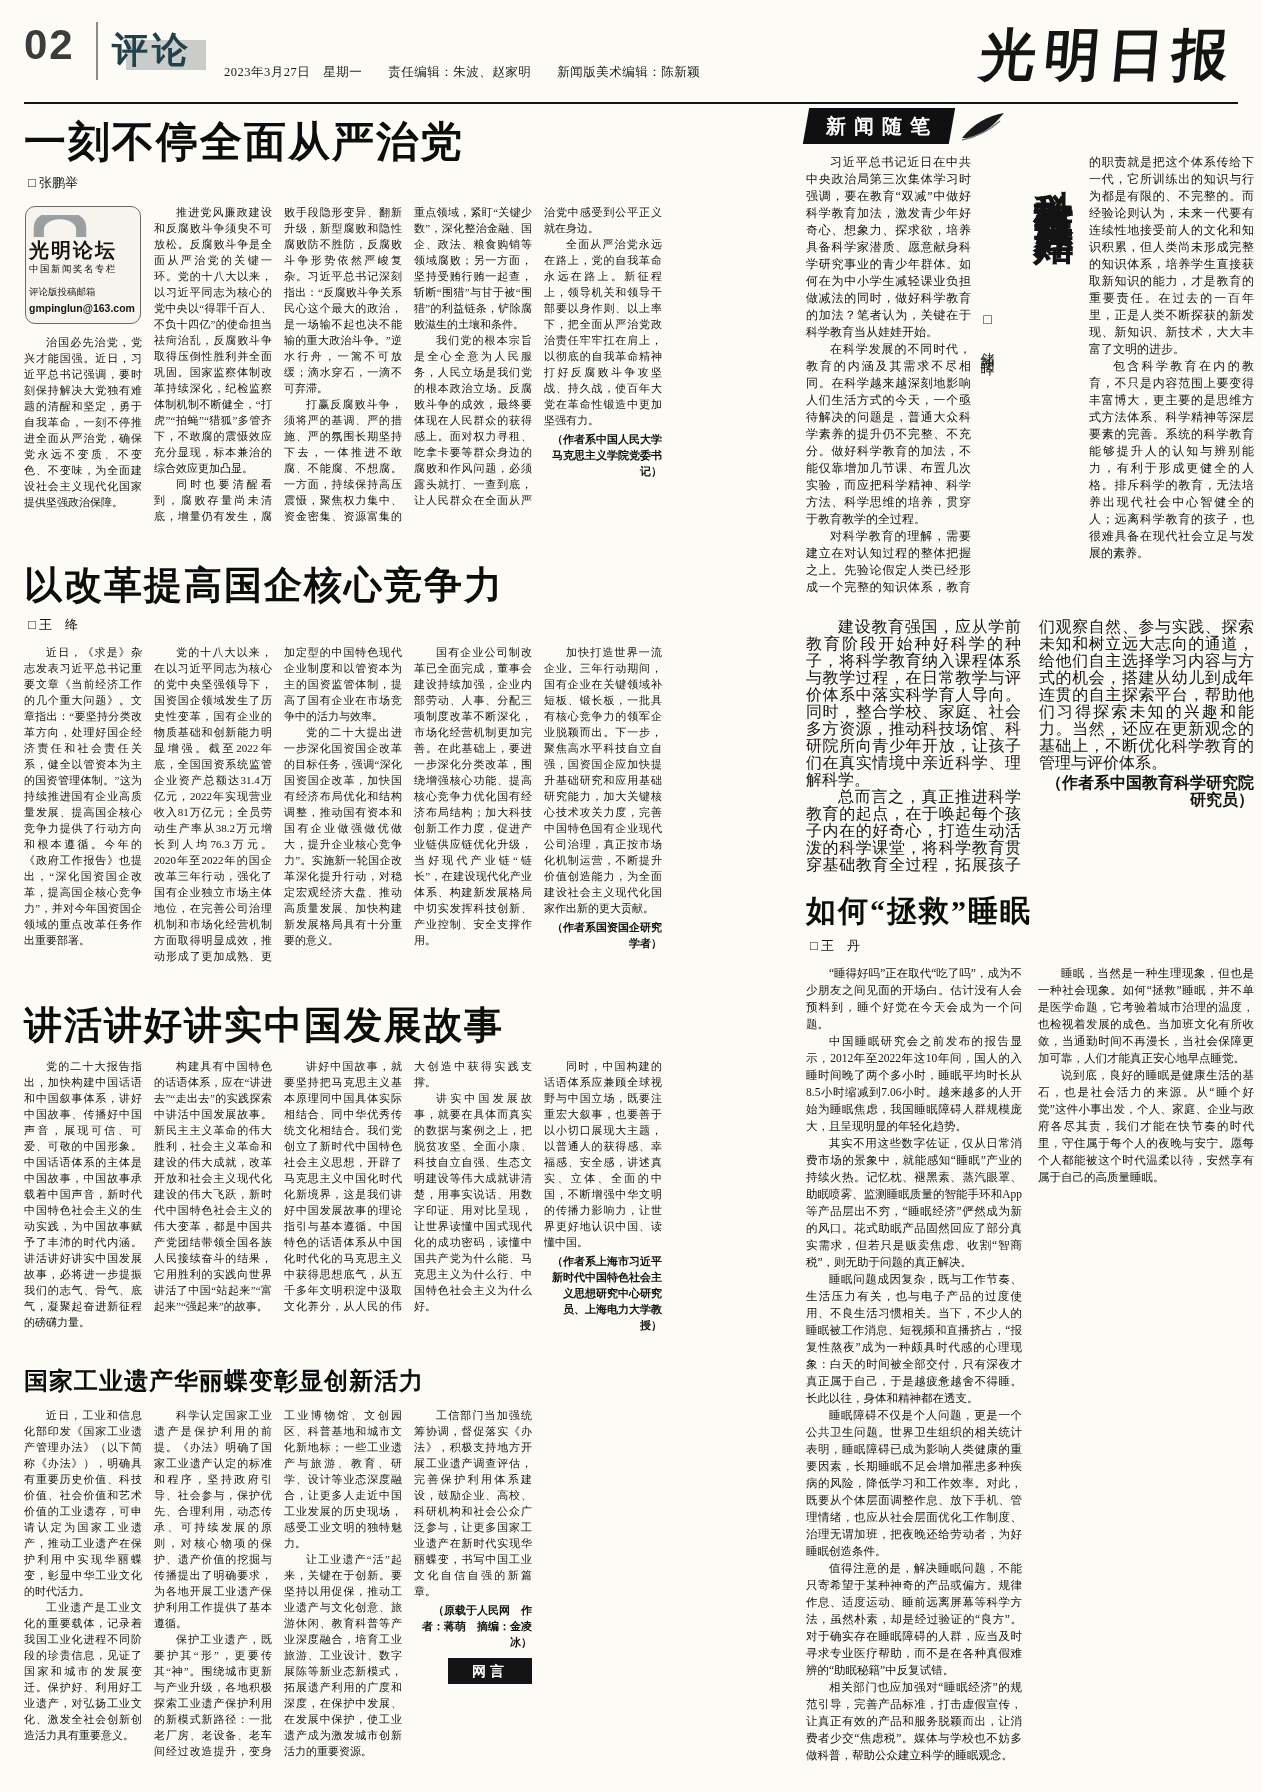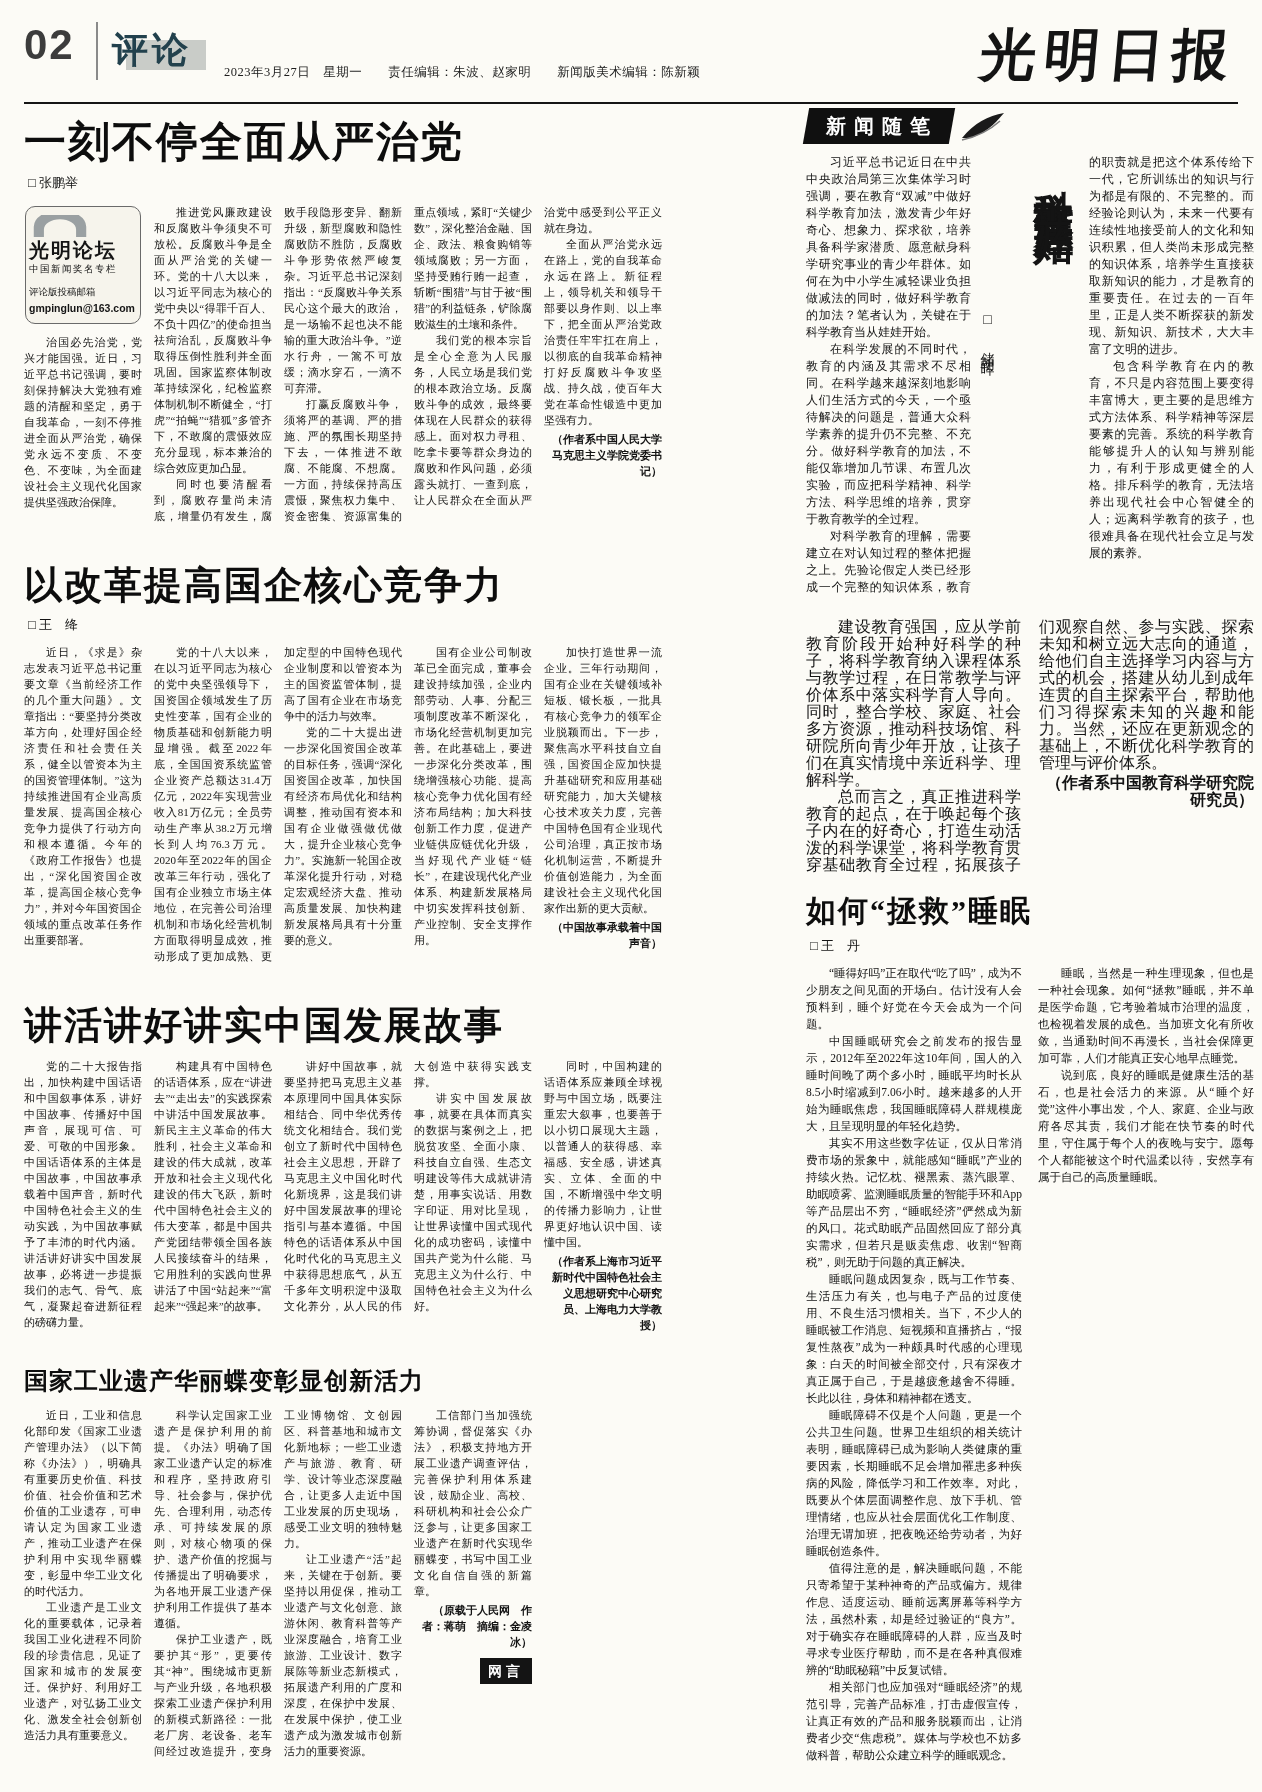--- a/index.html
+++ b/index.html
@@ -34,21 +34,21 @@
   .a1 .a-body { margin-top:12px; height:334px; column-count:6; }
   .a2 { margin-top:26px; }
   .a2 .title, .a3 .title { font-size:38px; }
   .a2 .a-body { margin-top:10px; height:330px; column-count:6; }
   .a3 { margin-top:30px;font-family:Liberation Serif, serif; }
   .a3 .a-body { margin-top:10px; height:286px; column-count:6; }
   .a4 { margin-top:24px; }
   .a4 .title { font-size:24px; letter-spacing:1px; }
   .a4 .a-body { margin-top:12px; height:356px; column-count:6; }
   .wangyan { float:right; background:#141414; color:#fff; font:700 14px/1 "Liberation Sans", sans-serif;
-             padding:6px 8px; letter-spacing:4px; margin-top:8px; }
+             padding:6px 24px; letter-spacing:4px; margin-top:8px; }
 
   
   .forum-box { break-inside:avoid; border:1.5px solid #6a6a6a; border-radius:10px; background:#f6f4ec;
                text-align:left; padding:8px 3px 7px; margin:2px 1px 10px; }
   .fb-title { font-size:20px; font-weight:900; letter-spacing:2px; margin-top:1px; }
   .fb-sub { font-size:9.5px; letter-spacing:1.5px; margin-top:3px; }
   .fb-note { font-size:9.5px; margin-top:7px; }
   .fb-email { font-size:10.5px; font-weight:700; font-family:"Liberation Sans", sans-serif; }
 
   
@@ -120,21 +120,21 @@
     <section class="art a2">
       <h2 class="title">以改革提高国企核心竞争力</h2>
       <div class="byline">□ 王　绛</div>
       <div class="a-body">
         <p>近日，《求是》杂志发表习近平总书记重要文章《当前经济工作的几个重大问题》。文章指出：“要坚持分类改革方向，处理好国企经济责任和社会责任关系，健全以管资本为主的国资管理体制。”这为持续推进国有企业高质量发展、提高国企核心竞争力提供了行动方向和根本遵循。今年的《政府工作报告》也提出，“深化国资国企改革，提高国企核心竞争力”，并对今年国资国企领域的重点改革任务作出重要部署。</p>
           <p>党的十八大以来，在以习近平同志为核心的党中央坚强领导下，国资国企领域发生了历史性变革，国有企业的物质基础和创新能力明显增强。截至2022年底，全国国资系统监管企业资产总额达31.4万亿元，2022年实现营业收入81万亿元；全员劳动生产率从38.2万元增长到人均76.3万元。2020年至2022年的国企改革三年行动，强化了国有企业独立市场主体地位，在完善公司治理机制和市场化经营机制方面取得明显成效，推动形成了更加成熟、更加定型的中国特色现代企业制度和以管资本为主的国资监管体制，提高了国有企业在市场竞争中的活力与效率。</p>
           <p>党的二十大提出进一步深化国资国企改革的目标任务，强调“深化国资国企改革，加快国有经济布局优化和结构调整，推动国有资本和国有企业做强做优做大，提升企业核心竞争力”。实施新一轮国企改革深化提升行动，对稳定宏观经济大盘、推动高质量发展、加快构建新发展格局具有十分重要的意义。</p>
           <p>国有企业公司制改革已全面完成，董事会建设持续加强，企业内部劳动、人事、分配三项制度改革不断深化，市场化经营机制更加完善。在此基础上，要进一步深化分类改革，围绕增强核心功能、提高核心竞争力优化国有经济布局结构；加大科技创新工作力度，促进产业链供应链优化升级，当好现代产业链“链长”，在建设现代化产业体系、构建新发展格局中切实发挥科技创新、产业控制、安全支撑作用。</p>
           <p>加快打造世界一流企业。三年行动期间，国有企业在关键领域补短板、锻长板，一批具有核心竞争力的领军企业脱颖而出。下一步，聚焦高水平科技自立自强，国资国企应加快提升基础研究和应用基础研究能力，加大关键核心技术攻关力度，完善中国特色国有企业现代公司治理，真正按市场化机制运营，不断提升价值创造能力，为全面建设社会主义现代化国家作出新的更大贡献。</p>
           <div class="flow-tail">
-          <p class="credit">（中国故事承载着中国声音）</p>
+          <p class="credit">（作者系国资国企研究学者）</p>
         </div>
       </div>
     </section>
 
     <section class="art a3">
       <h2 class="title">讲活讲好讲实中国发展故事</h2>
       <div class="a-body">
         <p>党的二十大报告指出，加快构建中国话语和中国叙事体系，讲好中国故事、传播好中国声音，展现可信、可爱、可敬的中国形象。中国话语体系的主体是中国故事，中国故事承载着中国声音，新时代中国特色社会主义的生动实践，为中国故事赋予了丰沛的时代内涵。讲活讲好讲实中国发展故事，必将进一步提振我们的志气、骨气、底气，凝聚起奋进新征程的磅礴力量。</p>
           <p>构建具有中国特色的话语体系，应在“讲进去”“走出去”的实践探索中讲活中国发展故事。新民主主义革命的伟大胜利，社会主义革命和建设的伟大成就，改革开放和社会主义现代化建设的伟大飞跃，新时代中国特色社会主义的伟大变革，都是中国共产党团结带领全国各族人民接续奋斗的结果，它用胜利的实践向世界讲活了中国“站起来”“富起来”“强起来”的故事。</p>
           <p>讲好中国故事，就要坚持把马克思主义基本原理同中国具体实际相结合、同中华优秀传统文化相结合。我们党创立了新时代中国特色社会主义思想，开辟了马克思主义中国化时代化新境界，这是我们讲好中国发展故事的理论指引与基本遵循。中国特色的话语体系从中国化时代化的马克思主义中获得思想底气，从五千多年文明积淀中汲取文化养分，从人民的伟大创造中获得实践支撑。</p>

